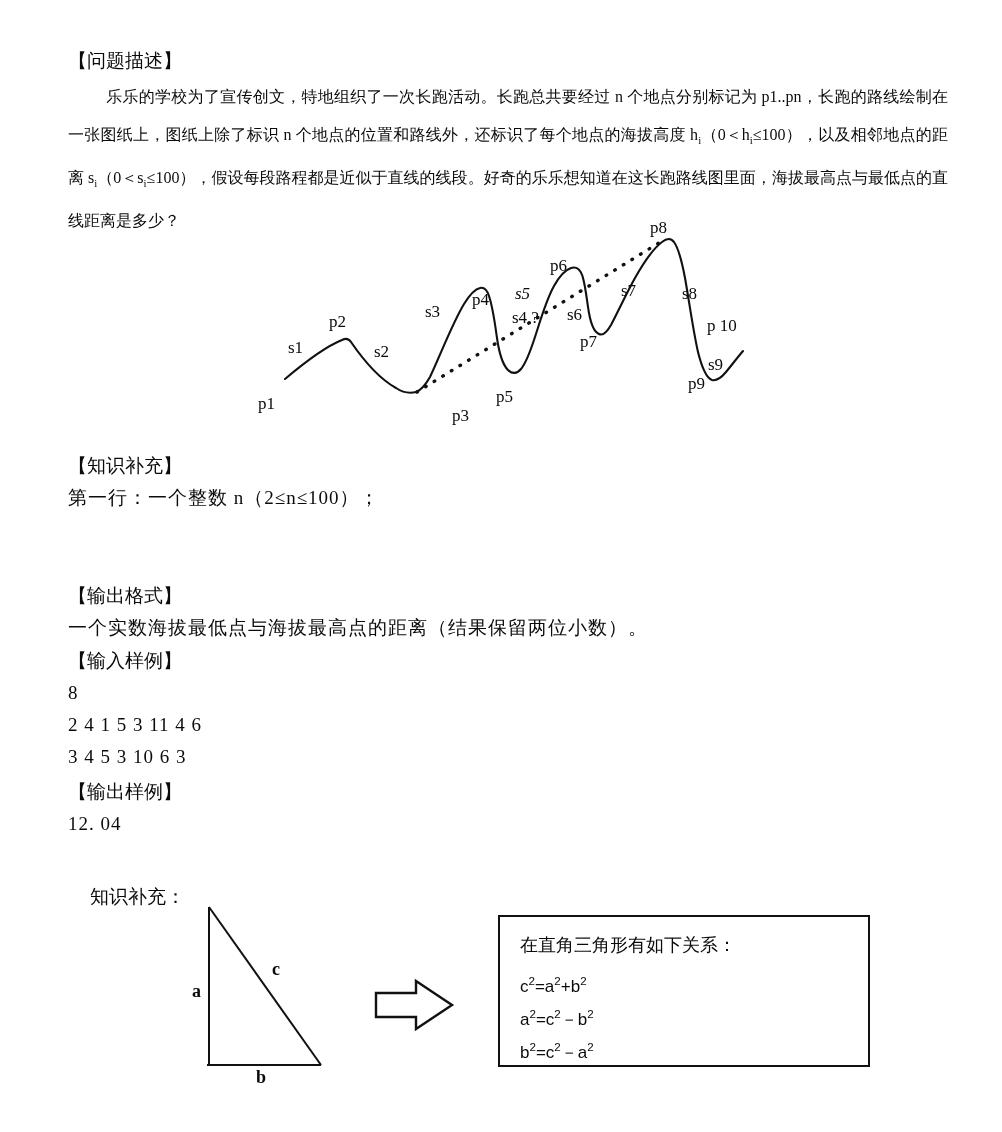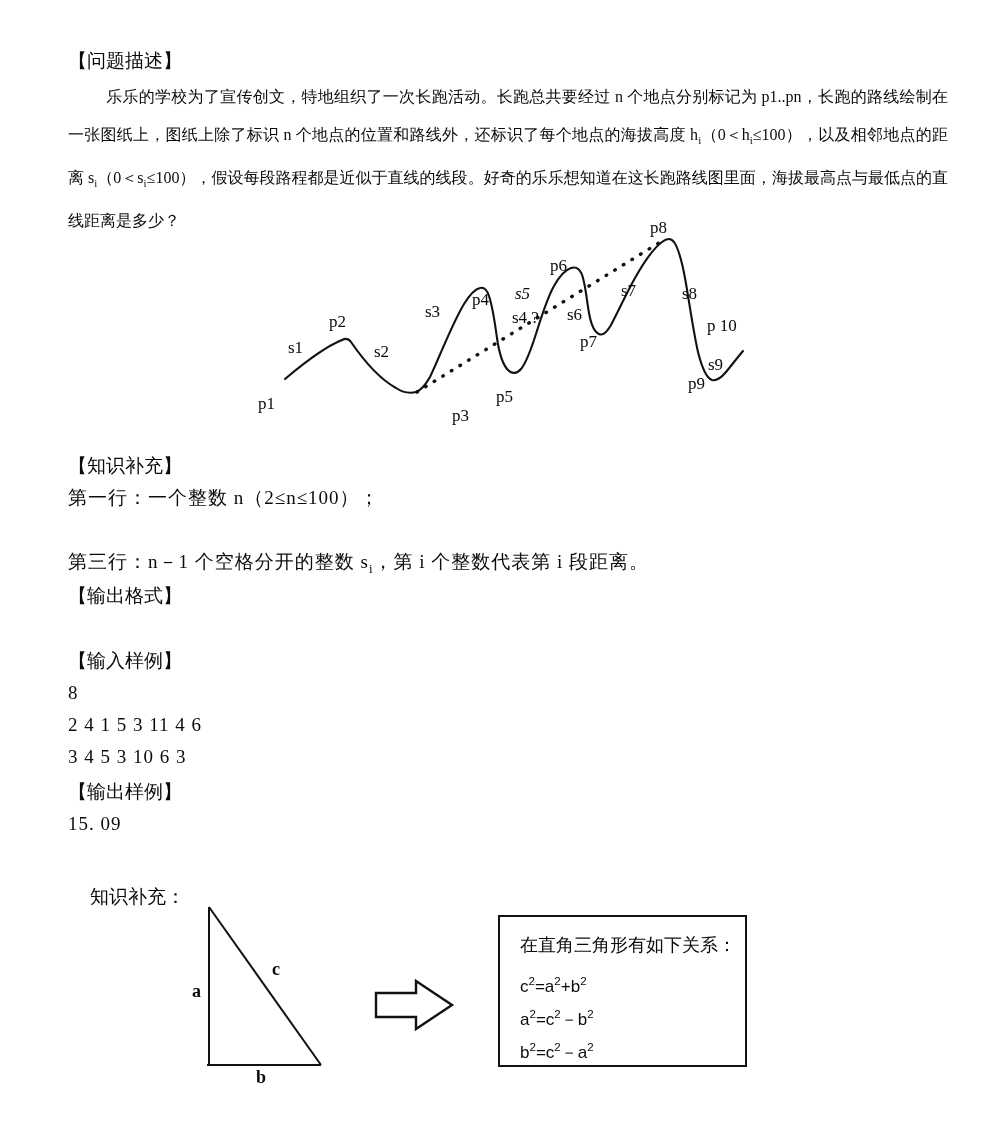--- a/index.html
+++ b/index.html
@@ -96,21 +96,21 @@
     position: absolute;
     left: 370px;
     top: 975px;
     width: 90px;
     height: 60px;
   }
   .formula-box {
     position: absolute;
     left: 498px;
     top: 915px;
-    width: 249px;
+    width: 372px;
     height: 152px;
     border: 2px solid #111;
     box-sizing: border-box;
   }
   .formula-title {
     position: absolute;
     left: 20px;
     top: 16px;
     font-size: 18px;
     white-space: nowrap;
@@ -189,33 +189,31 @@
     <div class="dlabel" style="left:371px;top:69px;">s7</div>
     <div class="dlabel" style="left:432px;top:72px;">s8</div>
     <div class="dlabel" style="left:458px;top:143px;">s9</div>
   </div>
 
   <div class="section-label" style="top:453px;">【知识补充】</div>
 
   <div class="mono-line" style="top:485px;">第一行：一个整数 n（2≤n≤100）；</div>
 
 
-  <div class="mono-line" style="top:549px;">
-    <span>第三行：n－1 个空格分开的整数 s</span><sub class="lat">i</sub><span>，第 i 个整数代表第 i 段距离。</span>
-  </div>
 
   <div class="section-label" style="top:583px;">【输出格式】</div>
+  <div class="mono-line" style="top:615px;">一个实数海拔最低点与海拔最高点的距离（结果保留两位小数）。</div>
 
   <div class="section-label" style="top:648px;">【输入样例】</div>
   <div class="mono-line lat" style="top:682px;">8</div>
   <div class="mono-line lat" style="top:714px;">2 4 1 5 3 11 4 6</div>
   <div class="mono-line lat" style="top:746px;">3 4 5 3 10 6 3</div>
 
   <div class="section-label" style="top:779px;">【输出样例】</div>
-  <div class="mono-line lat" style="top:813px;">15. 09</div>
+  <div class="mono-line lat" style="top:813px;">12. 04</div>
 
   <div class="know-label">知识补充：</div>
 
   <div class="tri-wrap">
     <svg width="180" height="185" viewBox="0 0 180 185">
       <path fill="none" stroke="#111" stroke-width="2" d="M 29,12 L 29,170"></path>
       <path fill="none" stroke="#111" stroke-width="2" d="M 27,170 L 141,170"></path>
       <path fill="none" stroke="#111" stroke-width="2" d="M 29,12 L 141,170"></path>
     </svg>
     <div class="tri-label" style="left:12px; top:86px;">a</div>

